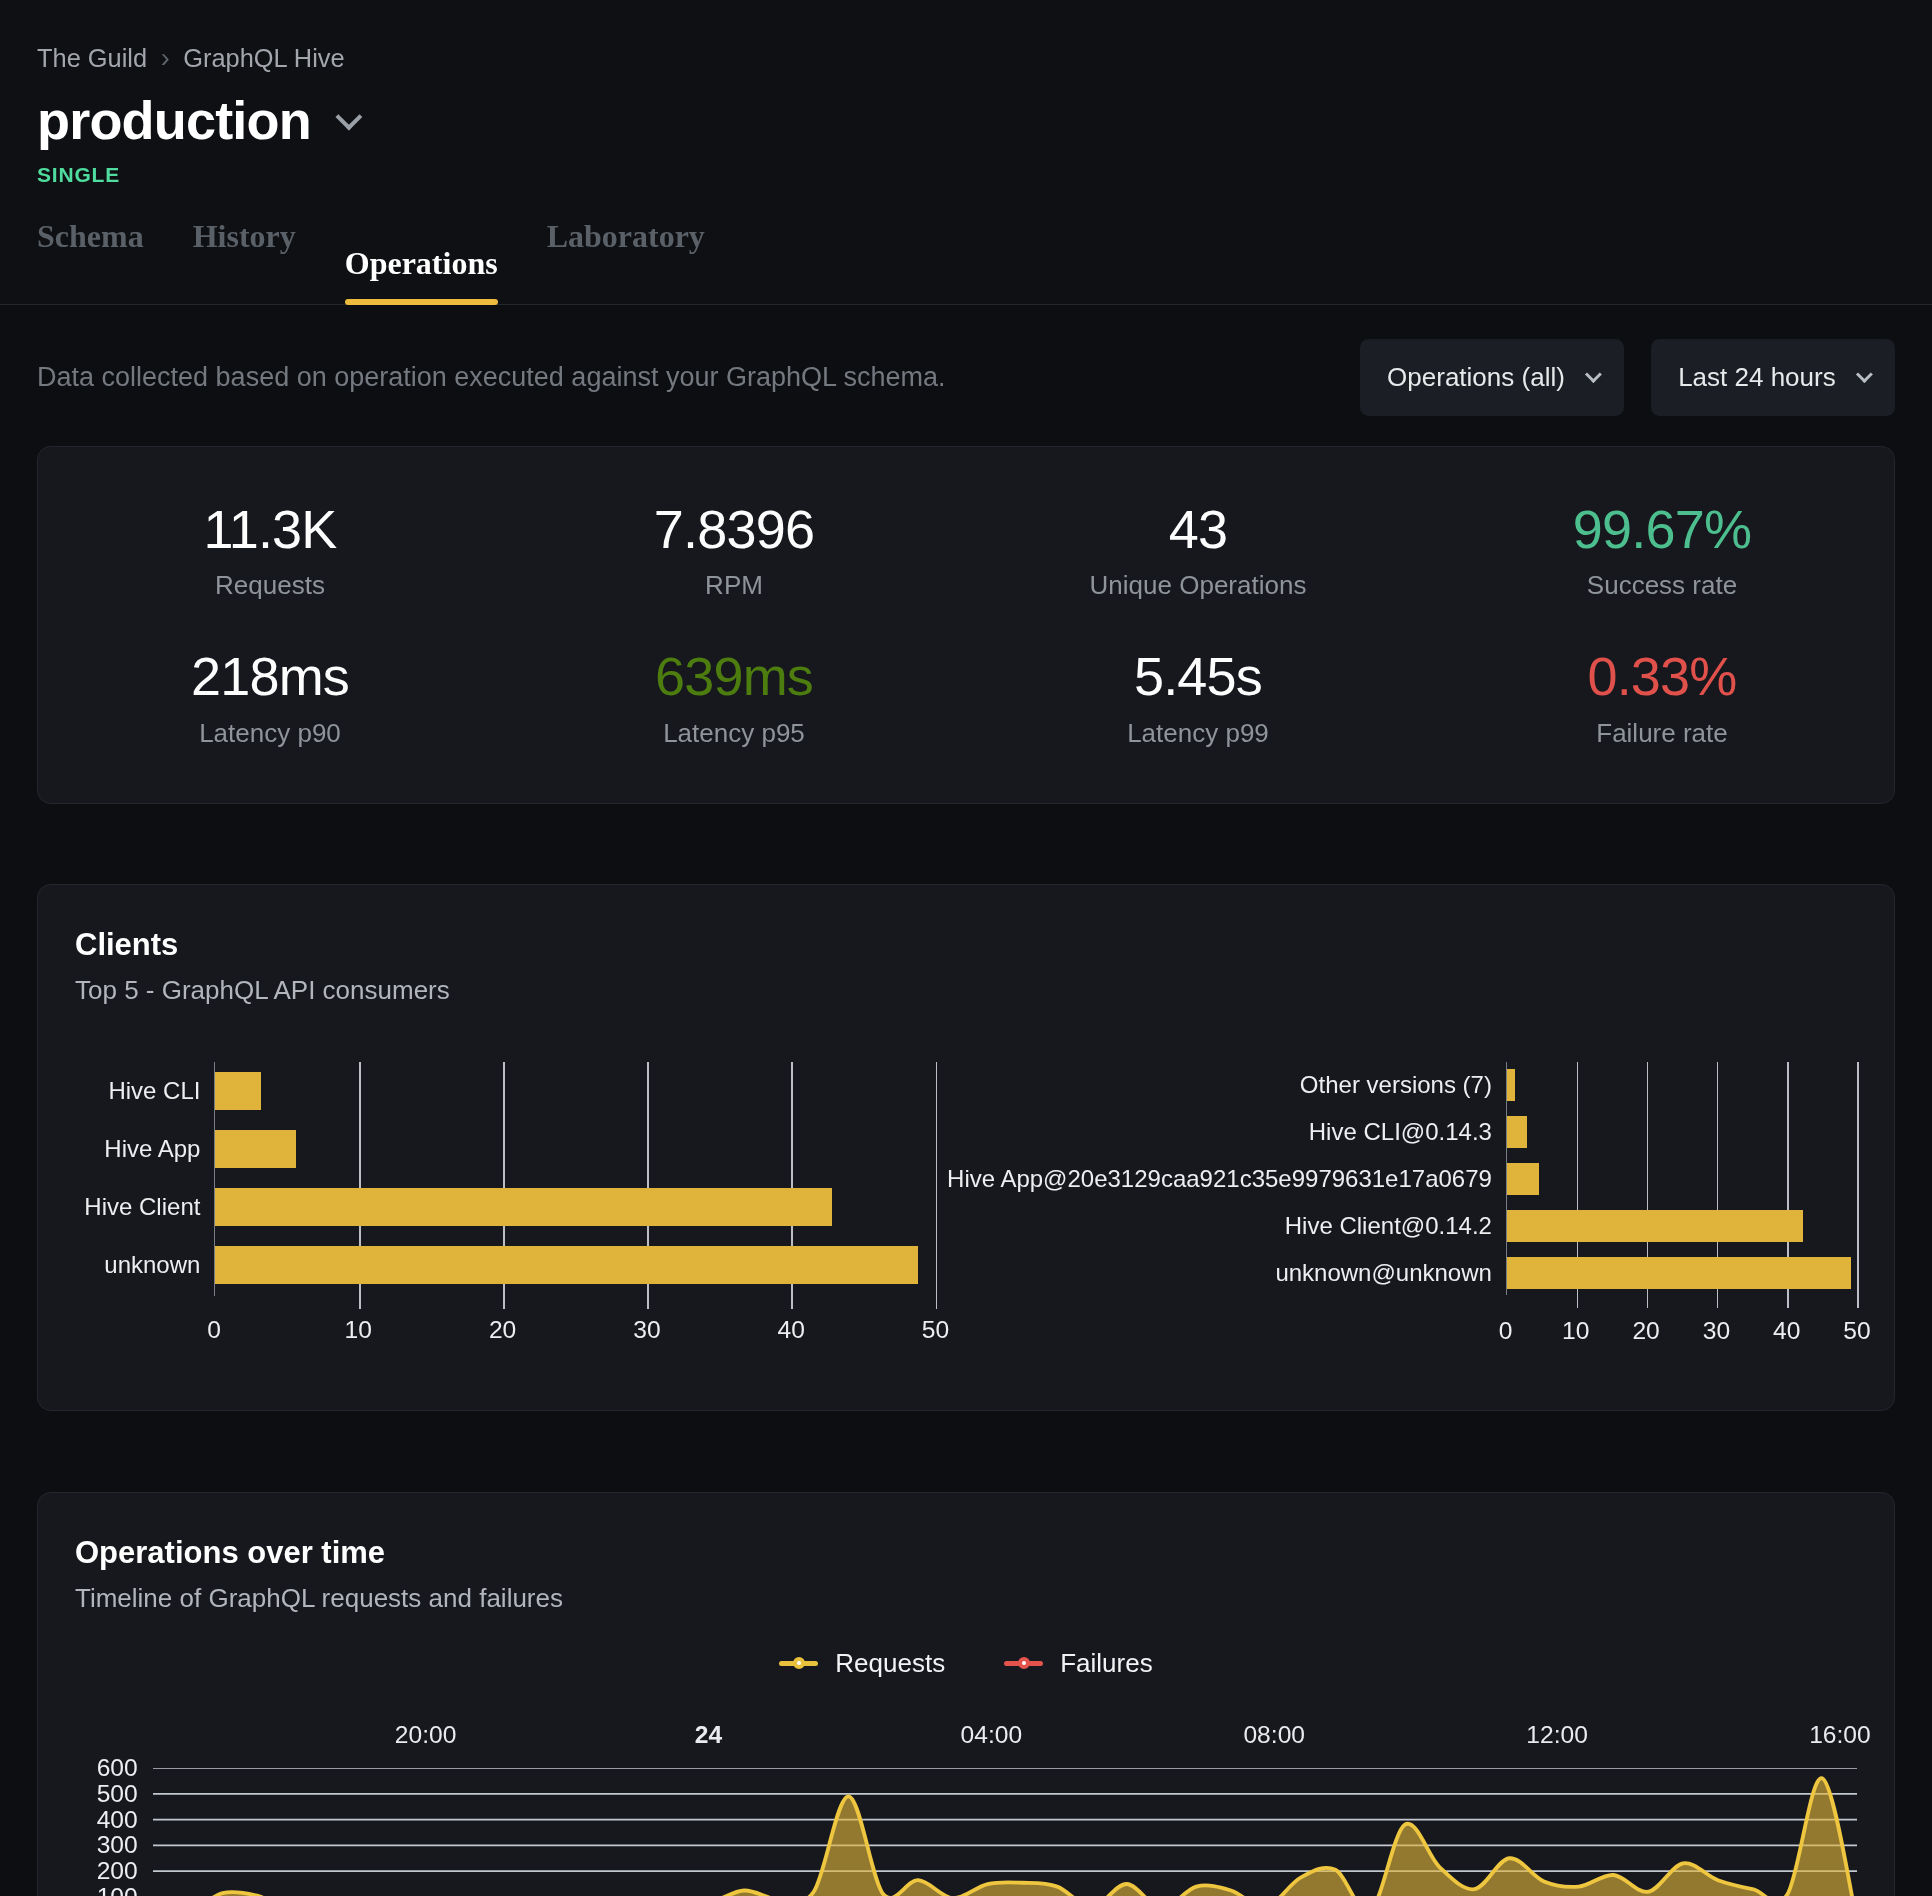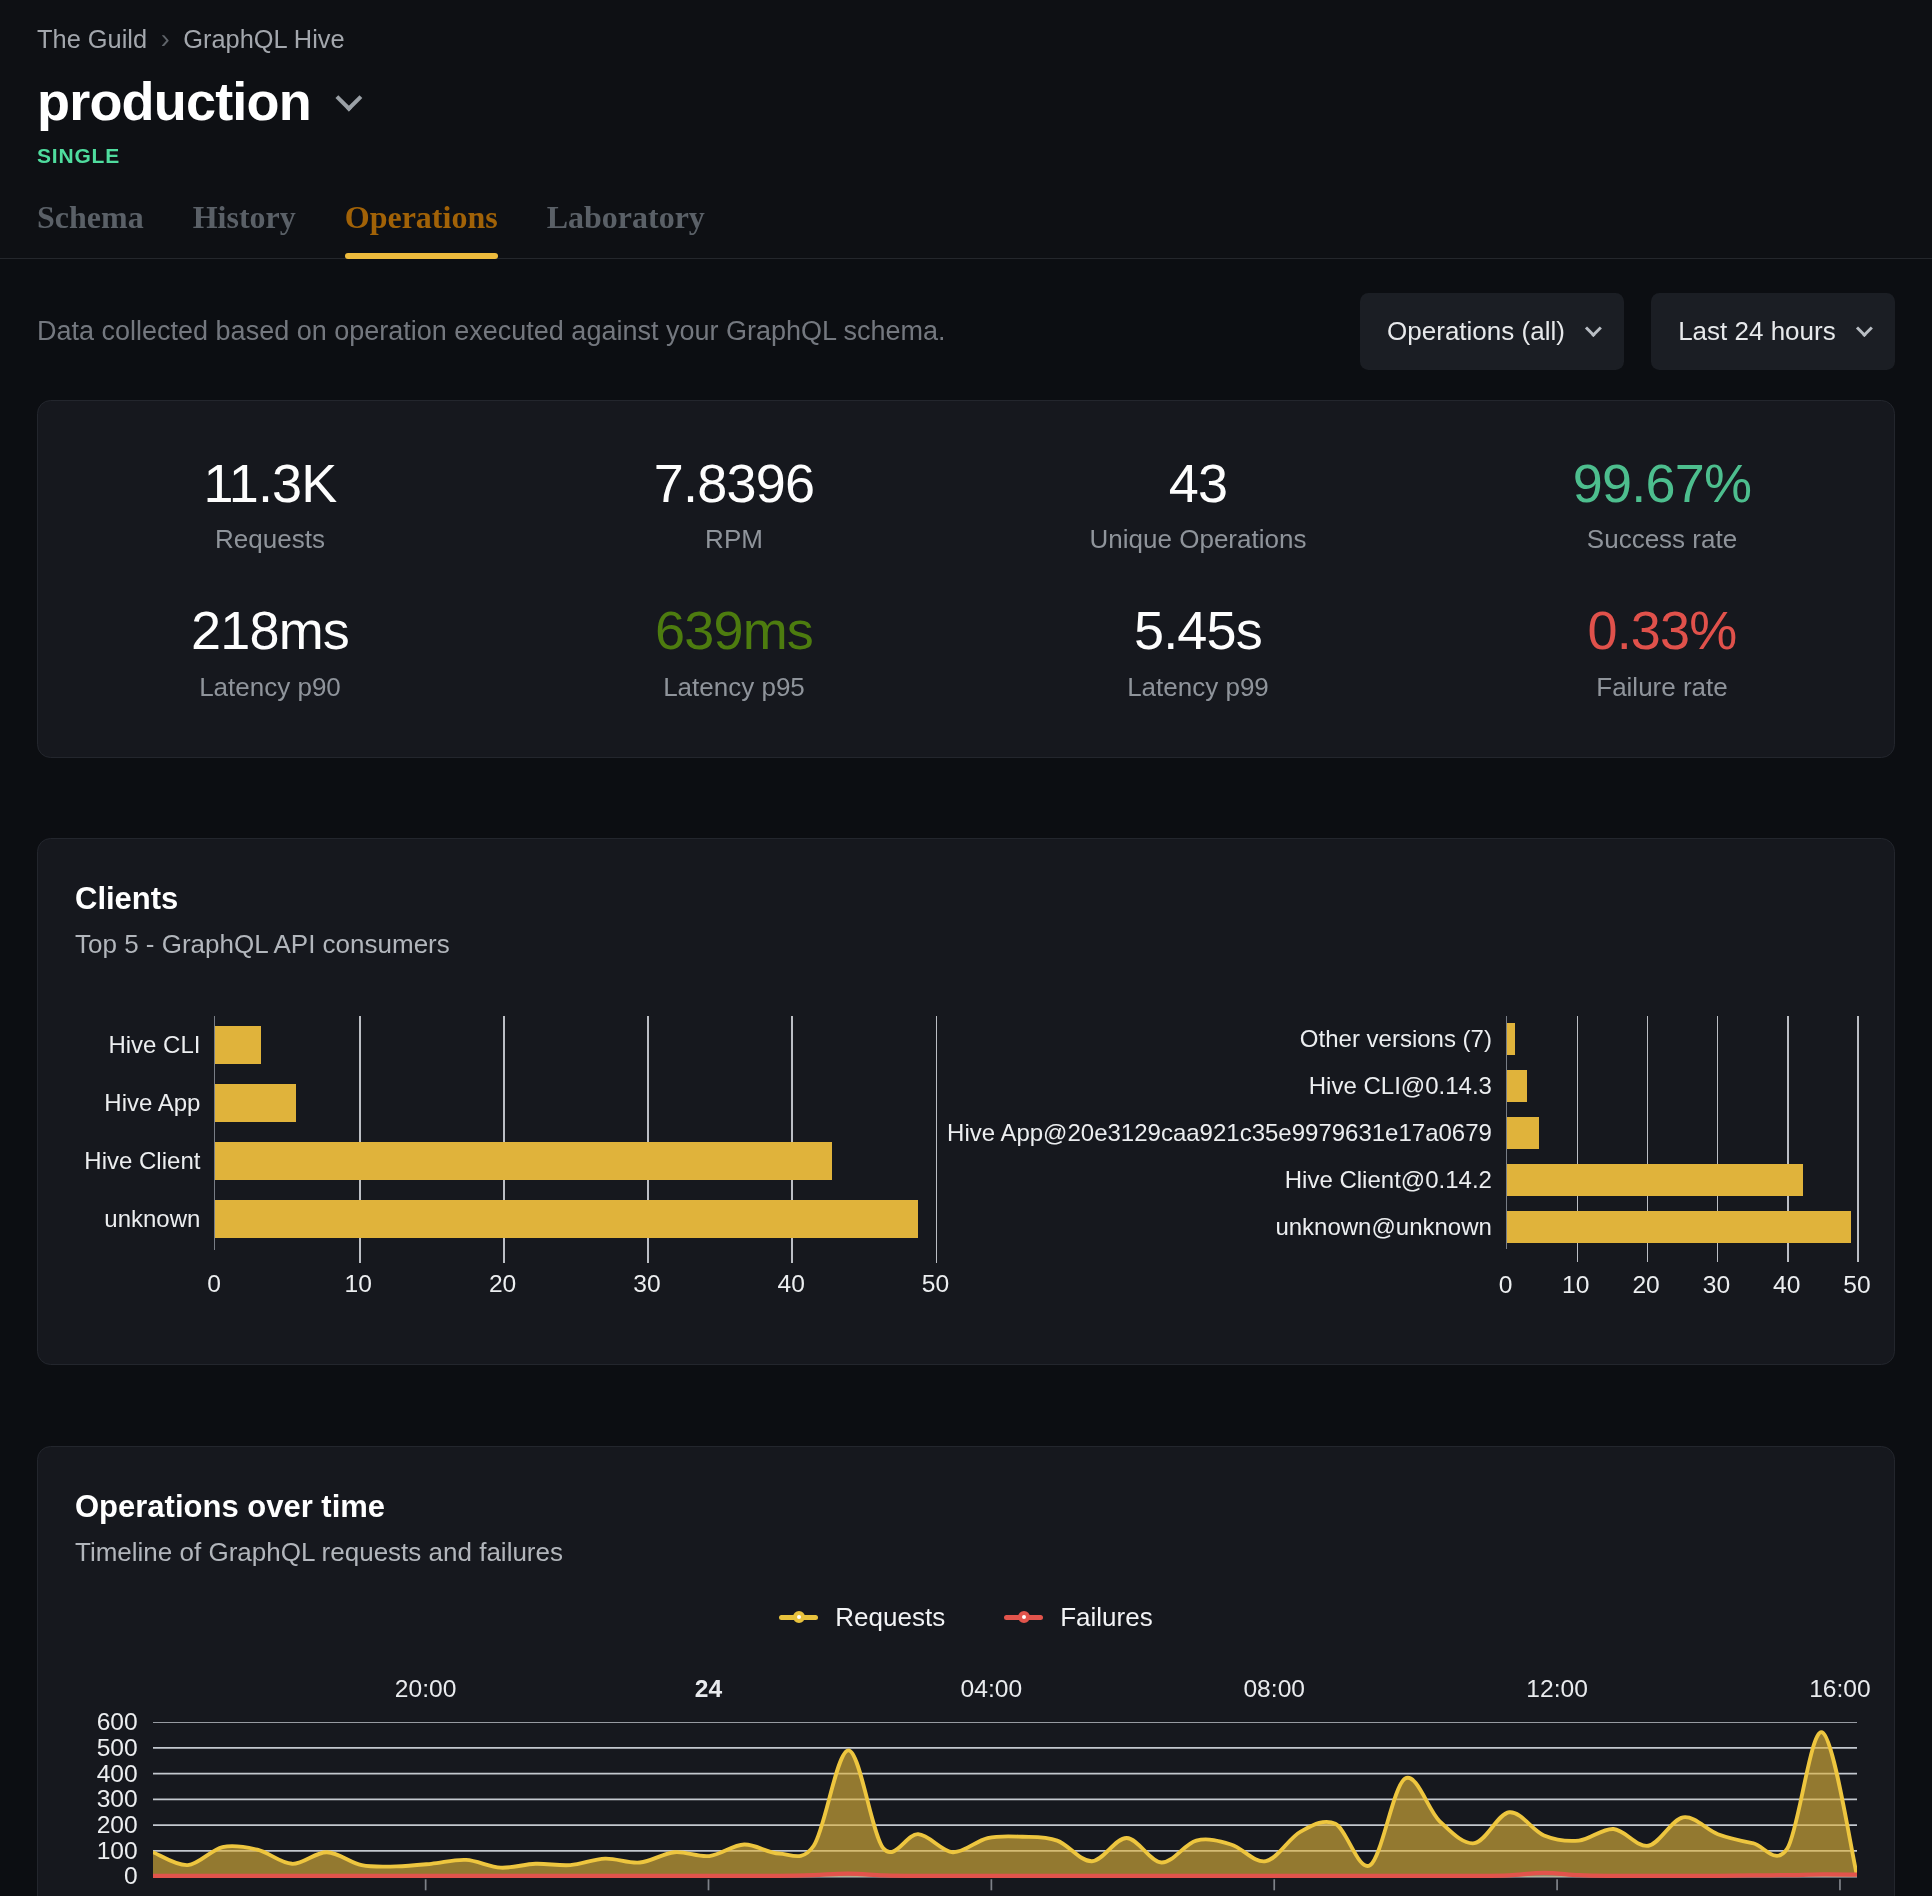--- a/index.html
+++ b/index.html
@@ -5,31 +5,31 @@
   * { box-sizing: border-box; }
   html,body { margin:0; padding:0; }
   body {
     width:1932px; height:1897px;
     background:#0c0e12;
     font-family:"Liberation Sans", sans-serif;
     color:#eceef0;
     overflow:hidden;
   }
   
-  .header { padding:24px 37px 0 37px; background:#0e1014; border-bottom:1.7px solid #24272c; }
+  .header { padding:43px 37px 0 37px; background:#0e1014; border-bottom:1.7px solid #24272c; }
   .breadcrumb { display:flex; align-items:center; gap:13.6px; font-size:25.4px; color:#a3a7ad; }
   .crumb { cursor:pointer; }
   .crumb-sep { color:#5f646a; font-size:27px; }
   .title-row { display:flex; align-items:center; gap:25.4px; margin-top:15.3px; }
   .page-title { font-size:54px; font-weight:800; color:#ffffff; letter-spacing:-0.8px; }
   .chev { display:inline-block; width:18.6px; height:18.6px; border-right:4.2px solid #9aa0a6; border-bottom:4.2px solid #9aa0a6; transform:rotate(45deg) translateY(-5.1px); cursor:pointer; }
   .badge { margin-top:12px; font-size:21px; font-weight:700; letter-spacing:0.8px; color:#4fdc9e; }
   .tabs { display:flex; gap:49px; margin-top:30.5px; }
   .tab { font-size:32px; font-weight:700; color:#5a6067; padding-bottom:22px; cursor:pointer; position:relative;font-family:Liberation Serif, serif; }
-  .tab.active { color:#a16207; }
+  .tab.active { color:#ffffff;margin-top:27px; }
   .tab.active::after { content:""; position:absolute; left:0; right:0; bottom:-1.7px; height:6.8px; background:#edbb3d; border-radius:3.4px; }
   
   .main { padding:0 37px; }
   .filter-row { display:flex; align-items:center; margin-top:34px; }
   .description { flex:1; font-size:27px; color:#74787f; }
   .dd-btn { display:flex; align-items:center; gap:20.3px; background:#1b1e24; border:none; border-radius:8.5px; height:77px; padding:0 27px; margin-left:27px; font-size:26px; color:#e7e9eb; cursor:pointer; font-family:inherit; }
   .dd-chev { width:12px; height:12px; border-right:3px solid #b9bec4; border-bottom:3px solid #b9bec4; transform:rotate(45deg) translateY(-3.4px); }
   .card { background:#16181e; border:0.8px solid #23262d; border-radius:13.6px; }
   
   .stats-card { margin-top:30.5px; padding:51px 0 54px 0; display:grid; grid-template-columns:repeat(4,1fr); row-gap:44px; }

